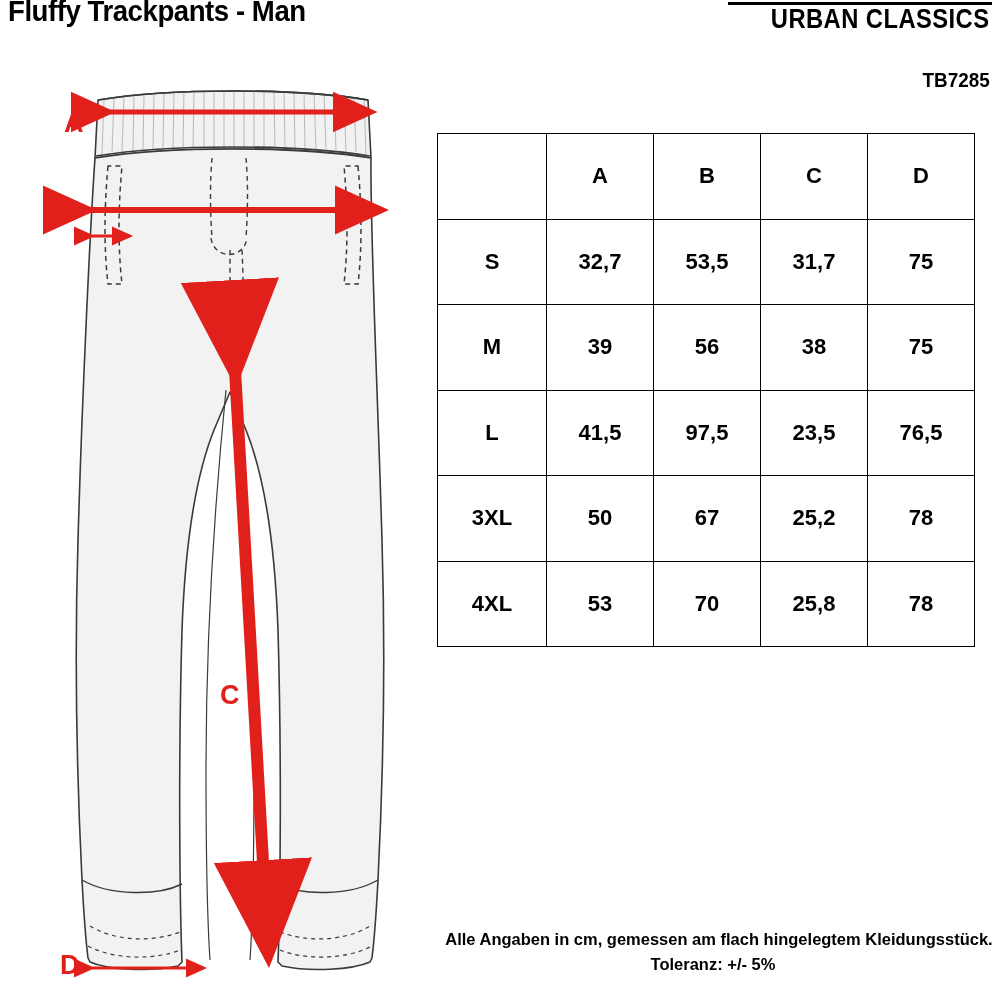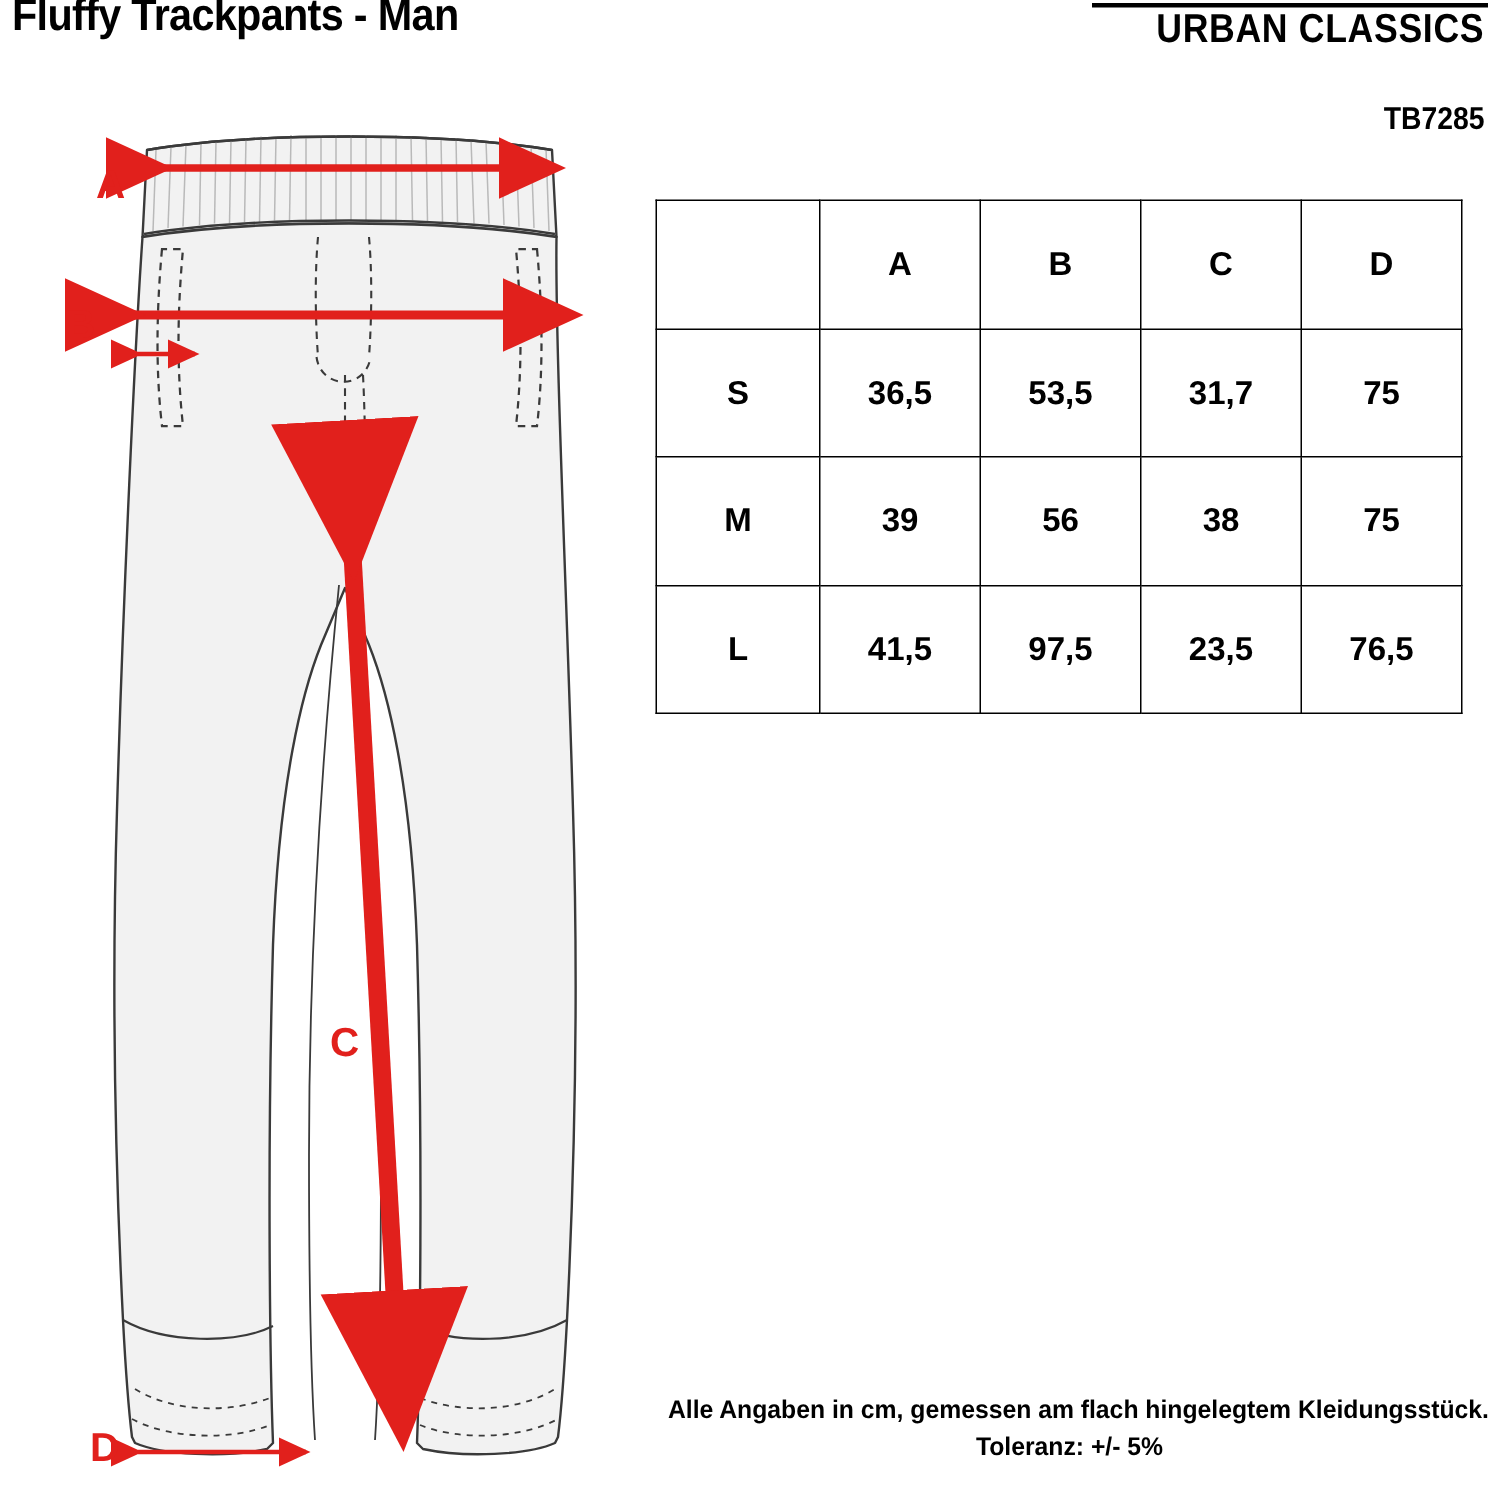--- a/index.html
+++ b/index.html
@@ -239,39 +239,53 @@
           <th class="corner"></th>
           <th>A</th>
           <th>B</th>
           <th>C</th>
           <th>D</th>
         </tr>
       </thead>
       <tbody>
         <tr>
           <td>S</td>
-          <td>36,5</td>
+          <td>32,7</td>
           <td>53,5</td>
           <td>31,7</td>
           <td>75</td>
         </tr>
         <tr>
           <td>M</td>
           <td>39</td>
           <td>56</td>
           <td>38</td>
           <td>75</td>
         </tr>
         <tr>
           <td>L</td>
           <td>41,5</td>
           <td>97,5</td>
           <td>23,5</td>
           <td>76,5</td>
         </tr>
+        <tr>
+          <td>3XL</td>
+          <td>50</td>
+          <td>67</td>
+          <td>25,2</td>
+          <td>78</td>
+        </tr>
+        <tr>
+          <td>4XL</td>
+          <td>53</td>
+          <td>70</td>
+          <td>25,8</td>
+          <td>78</td>
+        </tr>
       </tbody>
     </table>
   </div>
 
   <div class="footnote">
     <div>Alle Angaben in cm, gemessen am flach hingelegtem Kleidungsstück.</div>
     <div>Toleranz: +/- 5%</div>
   </div>
 
 </div>

